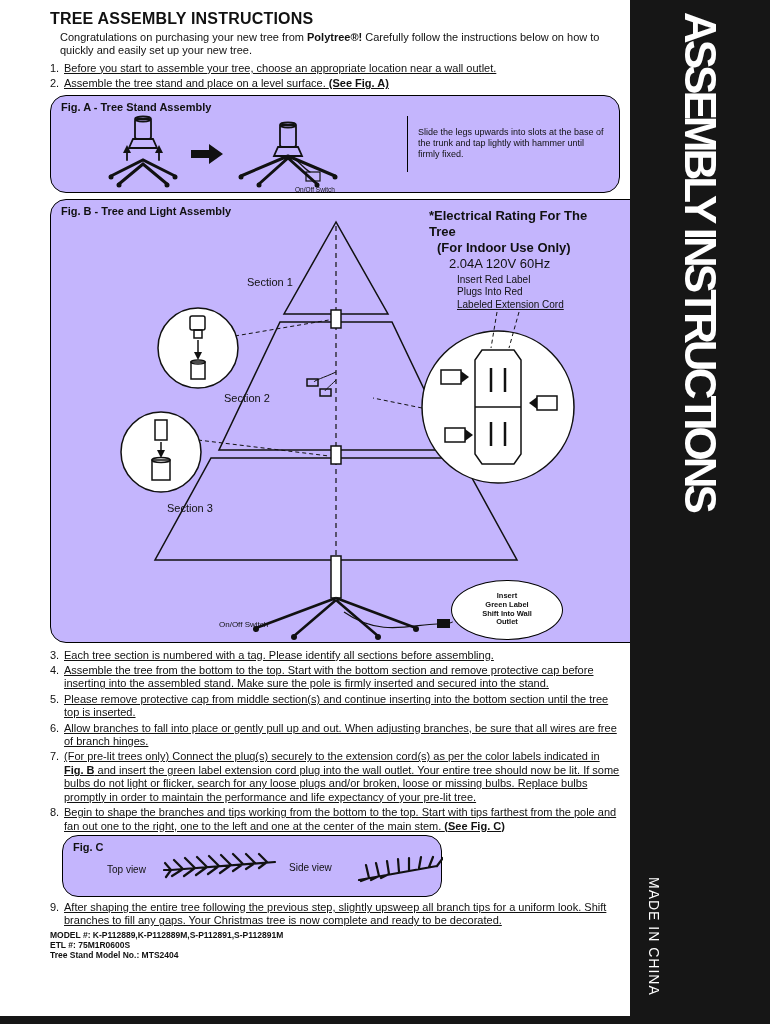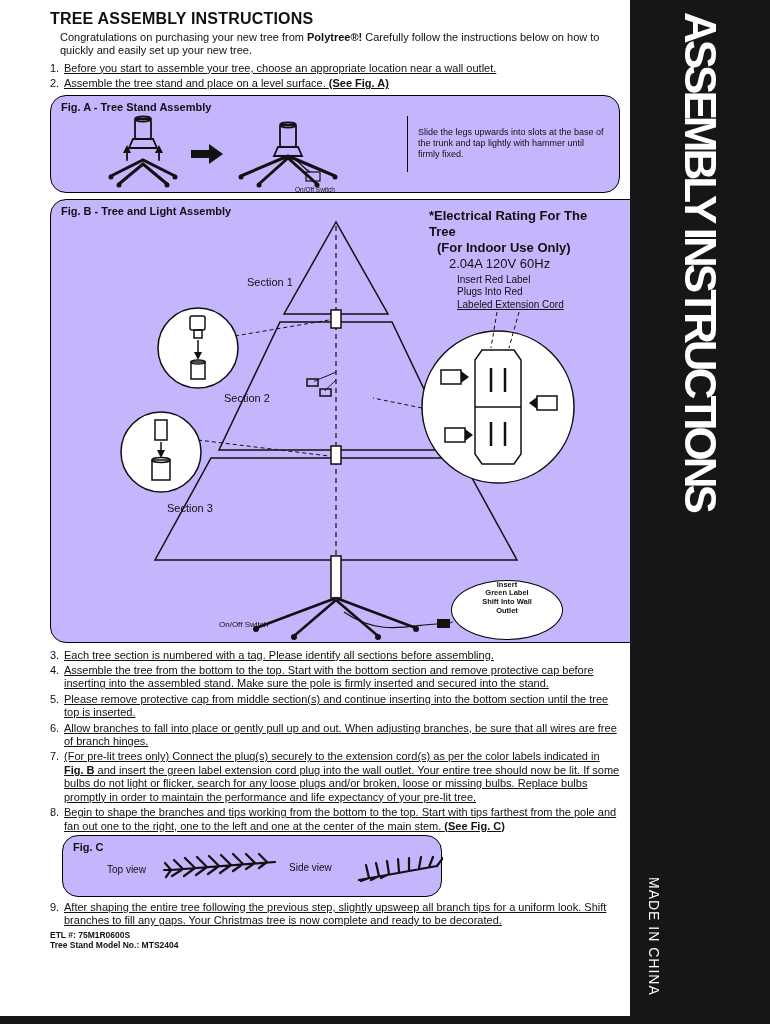--- a/index.html
+++ b/index.html
@@ -35,21 +35,21 @@
   .rating .r1{font-weight:bold;}
   .rating .r2{font-weight:bold;margin-left:8px;}
   .rating .r3{margin-left:20px;}
   .sec-label{position:absolute;font-size:11px;}
   .sec-1{left:196px;top:76px;}
   .sec-2{left:152px;top:192px;margin-left:21px;}
   .sec-3{left:116px;top:302px;}
   .red-label{position:absolute;left:406px;top:74px;font-size:10px;line-height:1.25;width:130px;}
   .red-label .u{text-decoration:underline;}
   .green-oval{position:absolute;left:400px;top:380px;width:110px;height:58px;border:1.6px solid #000;border-radius:50%;
-    display:flex;flex-direction:column;align-items:center;justify-content:flex-start;font-size:7.5px;font-weight:bold;
+    display:flex;flex-direction:column;align-items:center;justify-content:center;font-size:7.5px;font-weight:bold;
     line-height:1.15;text-align:center;background:#fff;}
   .fig-b-switch{position:absolute;left:168px;top:420px;font-size:8px;}
   
   .fig-c{height:62px;width:380px;margin:2px 0 4px 12px;}
   .fc-top{position:absolute;left:44px;top:28px;font-size:10px;}
   .fc-side{position:absolute;left:226px;top:26px;font-size:10px;}
   .fc-svg1{position:absolute;left:100px;top:12px;}
   .fc-svg2{position:absolute;left:290px;top:10px;}
   
   .footer{font-size:8.5px;font-weight:bold;line-height:1.2;margin-top:2px;}
@@ -242,20 +242,21 @@
         <path stroke="#111" stroke-width="2.2" fill="none" stroke-linecap="round" d="M6,34 L84,20 M16,32 l-3,-13 M26,30 l-3,-13 M36,28 l-2,-13 M46,26 l-1,-13 M56,24 l0,-12 M66,22 l2,-11 M76,21 l4,-10 M84,20 l6,-8 M16,32 l-8,3 M26,30 l-8,4 M36,28 l-8,4"></path>
       </svg>
     </div>
 
     <div class="step">
       <span class="num">9.</span>
       <span class="txt"><span>After shaping the entire tree following the previous step, slightly upsweep all branch tips for a uniform look. Shift branches to fill any gaps. Your Christmas tree is now complete and ready to be decorated.</span></span>
     </div>
 
     <div class="footer">
+      <div>MODEL #: K-P112889,K-P112889M,S-P112891,S-P112891M</div>
       <div>ETL #: 75M1R0600S</div>
       <div>Tree Stand Model No.: MTS2404</div>
     </div>
   </div>
 
   <div class="sidebar">
     <div class="vtitle">ASSEMBLY INSTRUCTIONS</div>
     <div class="vmade">MADE IN CHINA</div>
   </div>
 </div>

